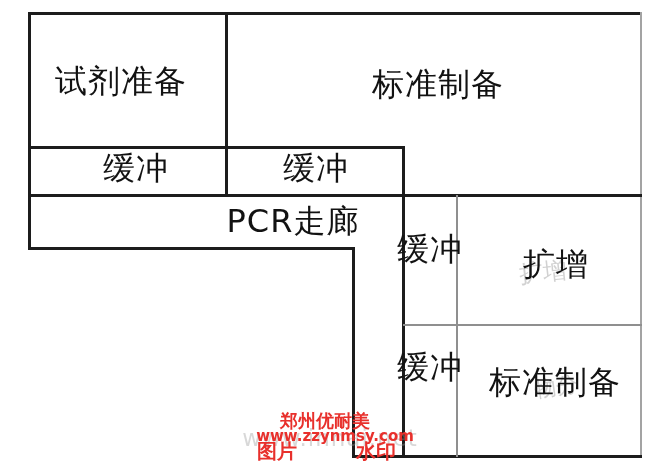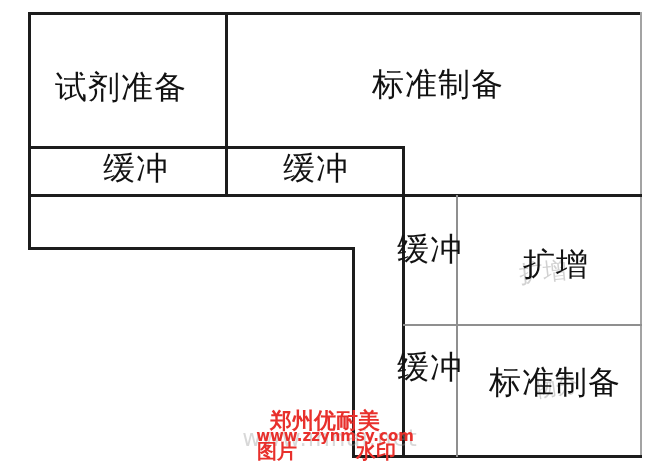--- a/index.html
+++ b/index.html
@@ -46,21 +46,21 @@
   .ghost.analysis-ghost { font-size: 22px; }
   .ghost.url-ghost      { font-size: 23px; opacity: 0.38; letter-spacing: 1px; }
   .wm {
     position: absolute;
     transform: translate(-50%, -50%);
     color: #e8302c;
     font-weight: bold;
     white-space: nowrap;
     z-index: 6;
   }
-  .wm.site-name { font-size: 22px; }
+  .wm.site-name { font-size: 18px; }
   .wm.site-url  { font-size: 15px; margin-left: 11px; }
   .wm.tag       { font-size: 20px; }
 </style>
 </head>
 <body>
 
 <div class="diagram">
 
   <div class="wall" style="left:28px; top:12px; width:614px; height:3px;"></div>
   <div class="wall" style="left:28px; top:12px; width:3px; height:238px;"></div>
@@ -69,24 +69,25 @@
 
   <div class="wall" style="left:28px; top:146px; width:377px; height:3px;"></div>
   <div class="wall" style="left:28px; top:194px; width:614px; height:3px;"></div>
   <div class="wall" style="left:225px; top:12px; width:3px; height:185px;"></div>
   <div class="wall" style="left:402px; top:146px; width:3px; height:312px;"></div>
   <div class="wall" style="left:28px; top:247px; width:327px; height:3px;"></div>
   <div class="wall" style="left:352px; top:247px; width:3px; height:211px;"></div>
   <div class="wall thin" style="left:456px; top:195px; width:2px; height:262px;"></div>
   <div class="wall thin" style="left:403px; top:324px; width:239px; height:2px;"></div>
 
-  <div class="room-label" style="left:121px; top:88px;">试剂准备</div>
+  <div class="room-label" style="left:121px; top:82px;">试剂准备</div>
   <div class="room-label" style="left:438px; top:85px;">标准制备</div>
   <div class="room-label" style="left:136px; top:169px;">缓冲</div>
   <div class="room-label" style="left:316px; top:169px;">缓冲</div>
+  <div class="room-label" style="left:293px; top:222px;">PCR走廊</div>
   <div class="room-label" style="left:430px; top:250px;">缓冲</div>
   <div class="room-label" style="left:556px; top:265px;">扩增</div>
   <div class="room-label" style="left:430px; top:368px;">缓冲</div>
   <div class="room-label" style="left:555px; top:383px;">标准制备</div>
 
   <div class="ghost amp-ghost" style="left:543px; top:272px; transform:translate(-50%,-50%) rotate(-6deg);">扩增</div>
   <div class="ghost analysis-ghost" style="left:556px; top:387px; transform:translate(-50%,-50%) rotate(-8deg);">物分</div>
   <div class="ghost url-ghost" style="left:330px; top:438px;">www.innai.net</div>
 
   <div class="wm site-name" style="left:325px; top:421px;">郑州优耐美</div>

